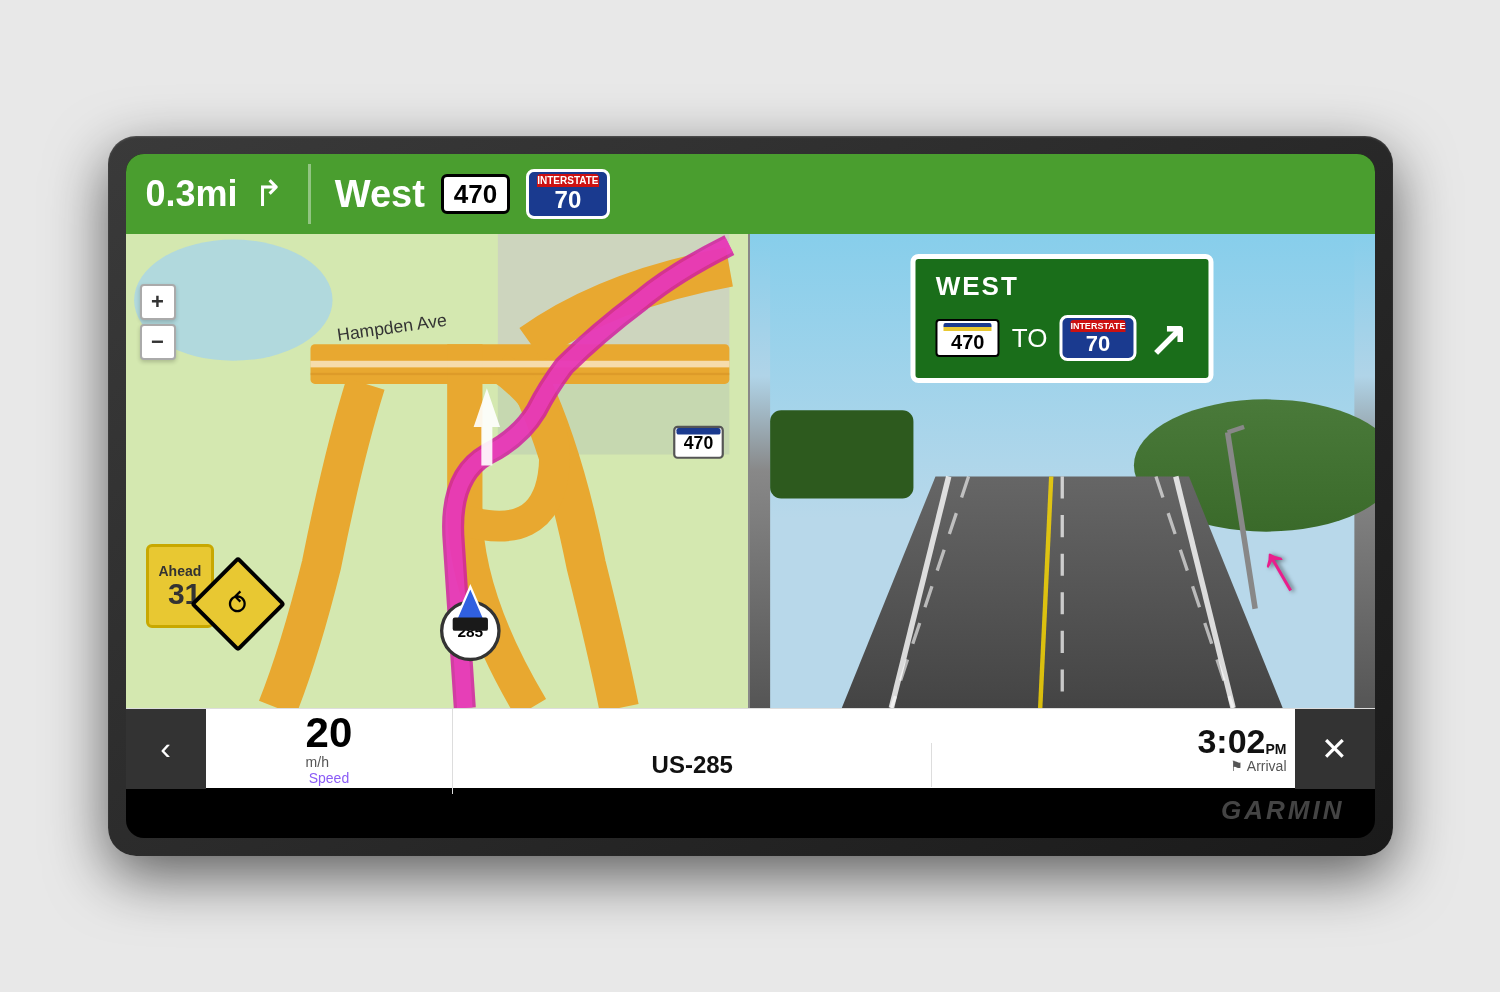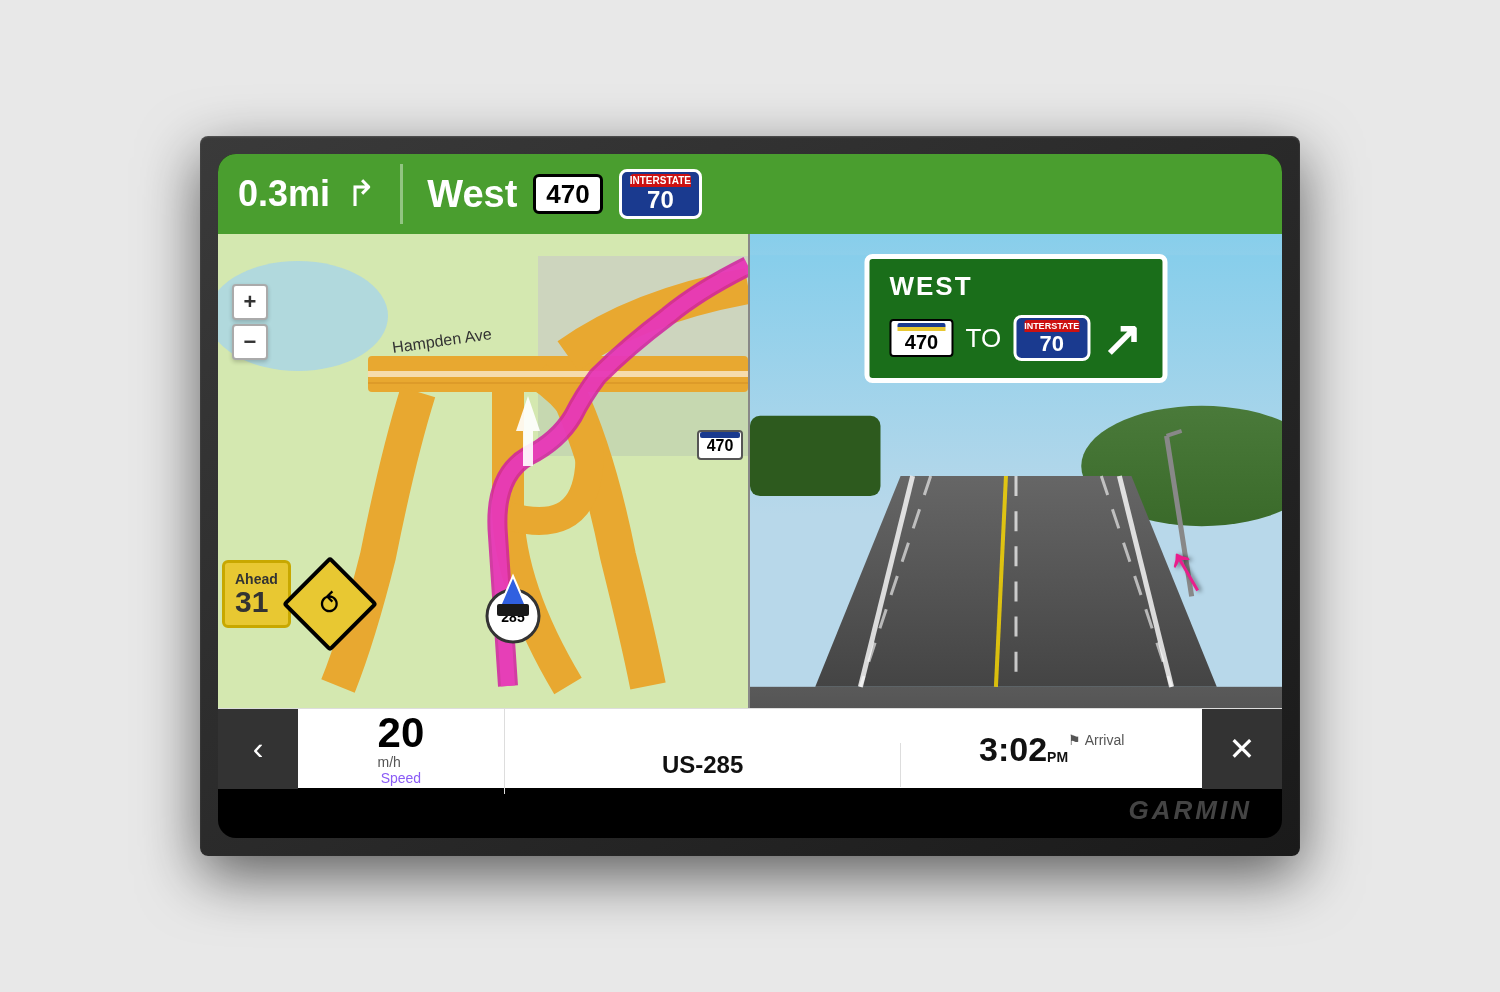--- a/index.html
+++ b/index.html
@@ -7,24 +7,24 @@
       width: 1500px;
       height: 992px;
       background: #e8e8e8;
       display: flex;
       align-items: center;
       justify-content: center;
       font-family: Arial, sans-serif;
     }
 
     .device-outer {
-      width: 1100px;
+      width: 1285px;
       height: 720px;
       background: linear-gradient(145deg, #3a3a3a, #1a1a1a);
-      border-radius: 8px;
+      border-radius: 28px;
       padding: 18px;
       box-shadow: 0 20px 60px rgba(0,0,0,0.6), inset 0 1px 2px rgba(255,255,255,0.15);
       position: relative;
     }
 
     .device-inner {
       width: 100%;
       height: 100%;
       background: #000;
       border-radius: 18px;
@@ -182,27 +182,27 @@
       justify-content: center;
       font-size: 22px;
       font-weight: bold;
       color: #333;
       cursor: pointer;
       box-shadow: 0 2px 4px rgba(0,0,0,0.2);
     }
 
     .ahead-box {
       position: absolute;
-      left: 4px;
+      left: 20px;
       bottom: 80px;
       background: #e8c832;
       border: 3px solid #c8a800;
       border-radius: 6px;
-      padding: 8px 10px;
-      text-align: left;
+      padding: 16px 10px;
+      text-align: right;
     }
 
     .ahead-label {
       font-size: 14px;
       font-weight: bold;
       color: #333;
     }
 
     .ahead-num {
       font-size: 30px;
@@ -399,22 +399,22 @@
 
     .road-name {
       font-size: 24px;
       font-weight: bold;
       color: #111;
     }
 
     .arrival-box {
       flex: 1.5;
       display: flex;
-      flex-direction: row;
-      align-items: flex-start;
+      flex-direction: column;
+      align-items: flex-end;
       justify-content: center;
       padding: 8px;
     }
 
     .arrival-time {
       font-size: 34px;
       font-weight: bold;
       color: #111;
       line-height: 1;
       display: flex;

